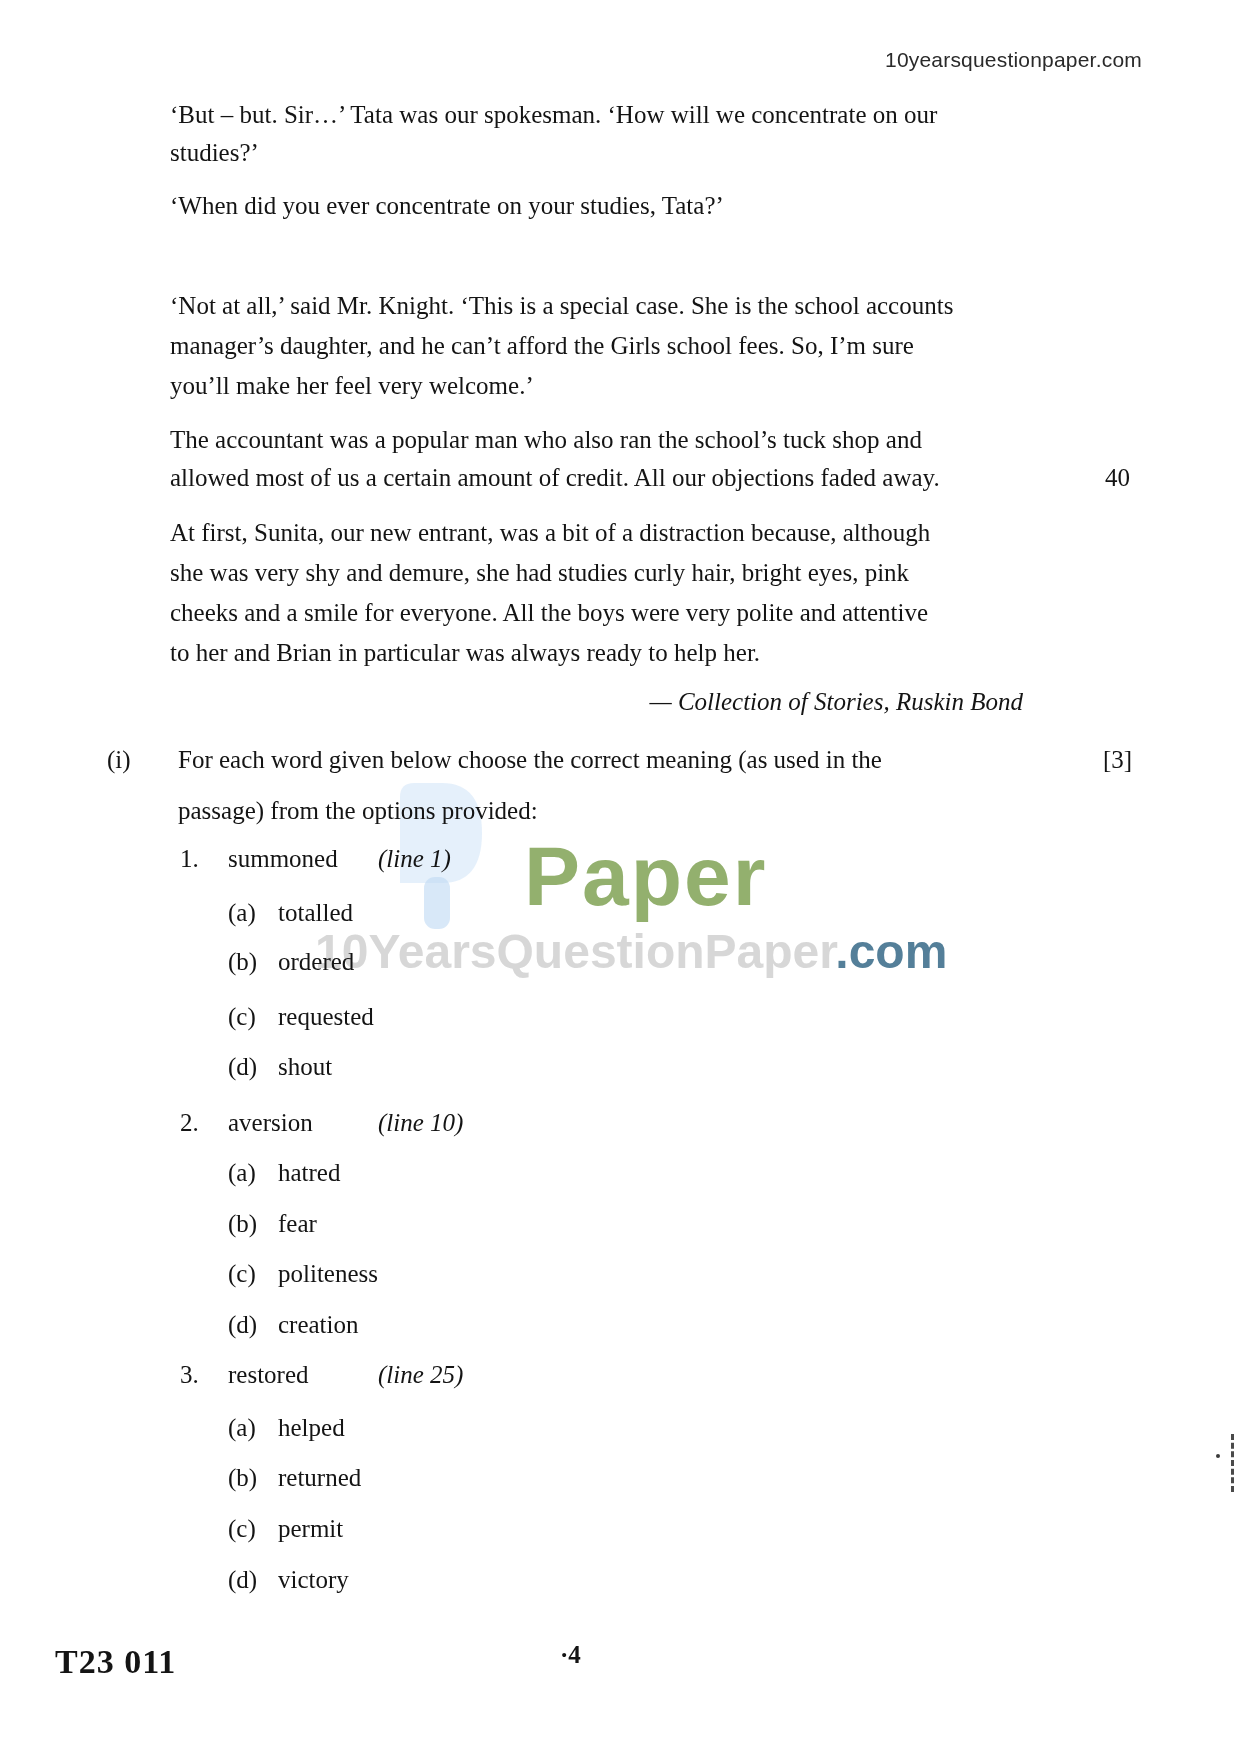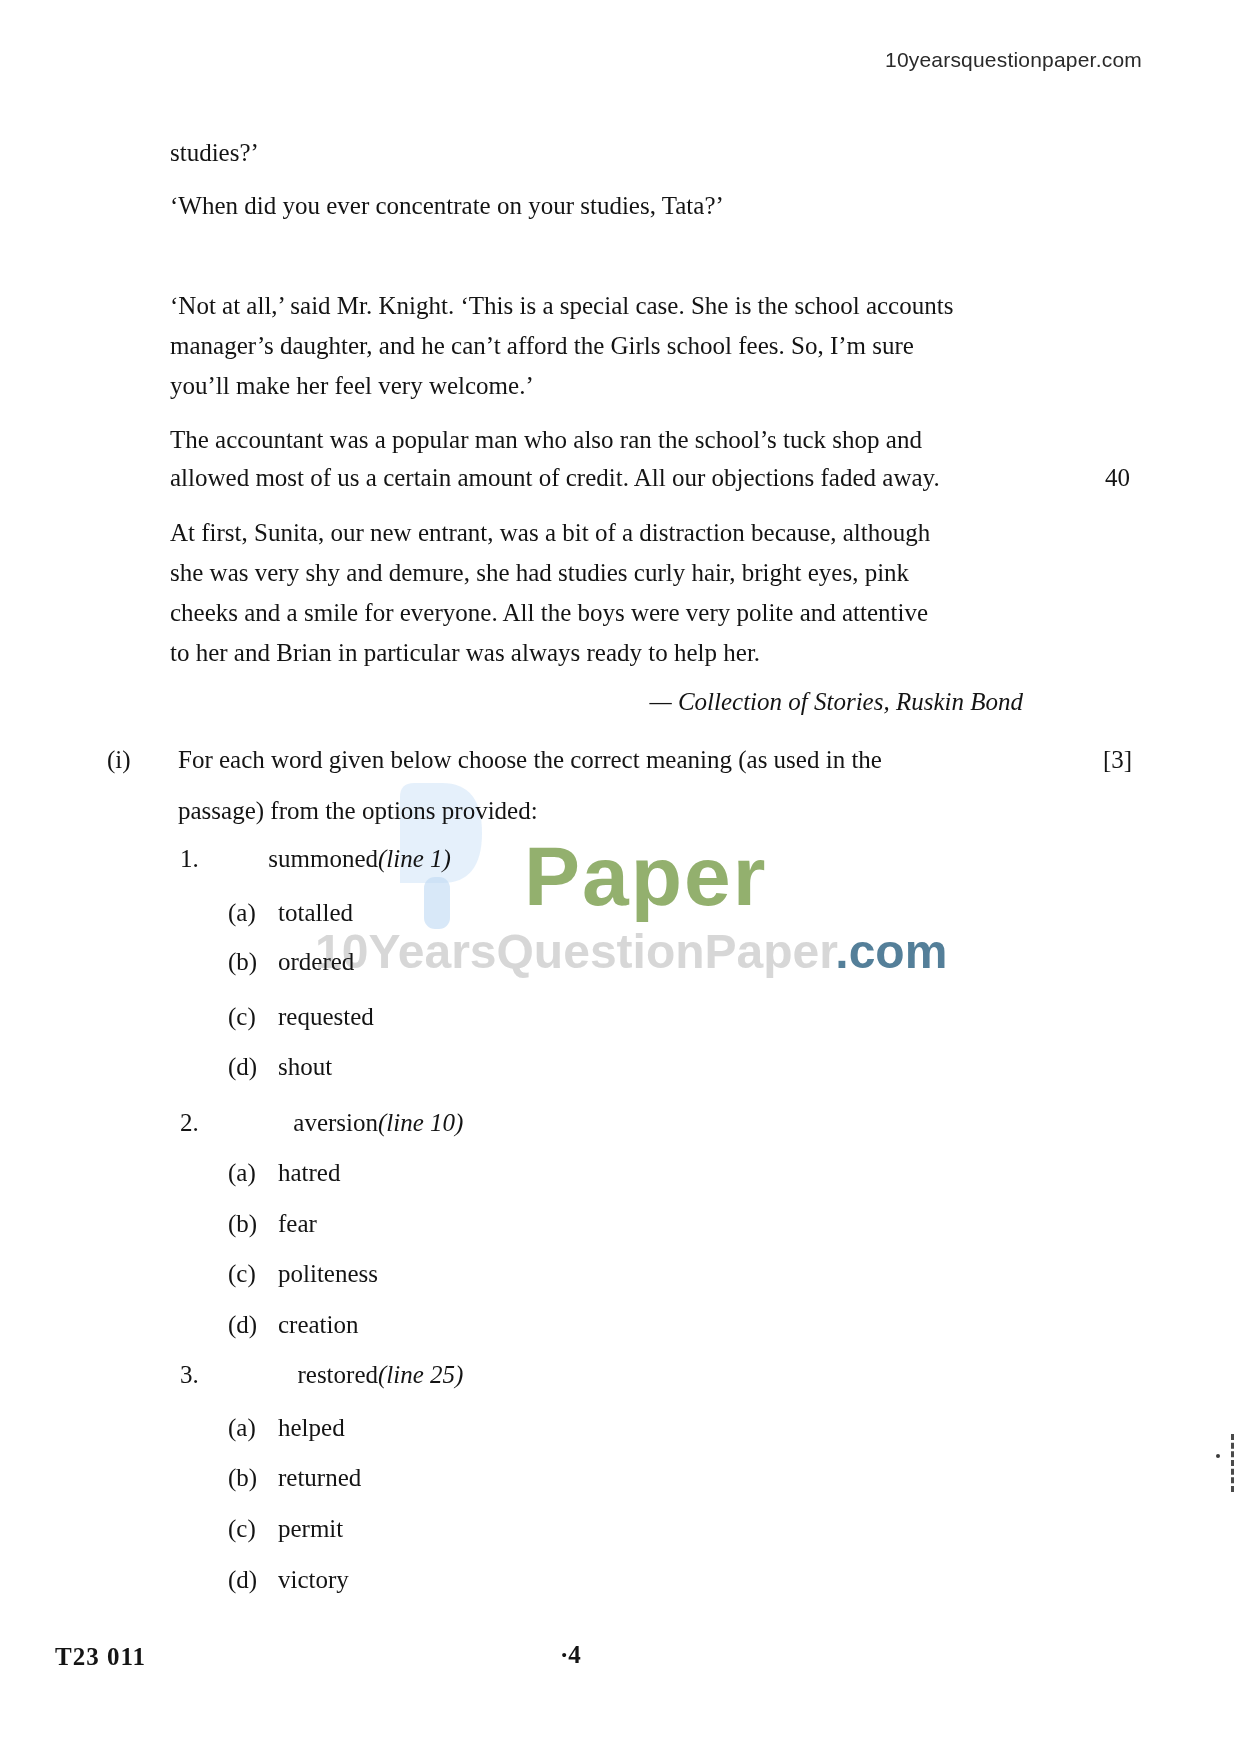--- a/index.html
+++ b/index.html
@@ -25,31 +25,31 @@
   
   .tl{position:absolute;z-index:2;left:170px;height:34px;line-height:34px;
       font-size:25px;white-space:nowrap;}
   .qline{left:178px;}
   .attr{width:853px;text-align:right;font-style:italic;}
   .marginnum{position:absolute;z-index:2;font-size:25px;line-height:34px;}
   .row{position:absolute;z-index:2;height:34px;line-height:34px;font-size:25px;white-space:nowrap;}
   .row.item{left:180px;}
   .row.opt{left:228px;}
   .inum{display:inline-block;width:48px;}
-  .iword{display:inline-block;width:150px;text-align:right;}
+  .iword{display:inline-block;width:150px;}
   .iref{font-style:italic;margin-top:32px;}
   .om{display:inline-block;width:50px;}
   
   #site-header{
     position:absolute;z-index:2;left:885px;top:48px;
     font-family:"Liberation Sans",sans-serif;font-size:21px;color:#2a2a2a;
     letter-spacing:.2px;white-space:nowrap;
   }
   #footer-code{position:absolute;z-index:2;left:55px;top:1643px;
-    font-size:25px;font-weight:bold;letter-spacing:1px;}
+    font-size:34px;font-weight:bold;letter-spacing:1px;}
   #footer-page{position:absolute;z-index:2;left:560px;top:1641px;
     font-size:25px;font-weight:600;}
   
   #margin-dot{position:absolute;z-index:2;left:1216px;top:1454px;width:4px;height:4px;
     background:#3a3a3a;border-radius:50%;}
   #margin-dash{position:absolute;z-index:2;left:1231px;top:1434px;height:58px;width:0;
     border-left:3px dashed #4a4a4a;}
 </style>
 </head>
 <body>
@@ -58,20 +58,21 @@
 
   <svg id="wm-logo" class="wm" width="92" height="152" viewBox="0 0 92 152">
     <path d="M4 16 Q4 2 18 2 H46 Q86 2 86 52 Q86 102 46 102 H4 Z" fill="#cfe3f8" opacity="0.55"></path>
     <rect x="28" y="96" width="26" height="52" rx="11" fill="#bed9f4" opacity="0.6"></rect>
   </svg>
   <div id="wm-paper" class="wm">Paper</div>
   <div id="wm-site" class="wm"><span>10YearsQuestionPaper</span><span class="suffix">.com</span></div>
 
   <div id="site-header">10yearsquestionpaper.com</div>
 
+  <div class="tl" style="top:98px">‘But – but. Sir…’ Tata was our spokesman. ‘How will we concentrate on our</div>
   <div class="tl" style="top:136px">studies?’</div>
   <div class="tl" style="top:189px">‘When did you ever concentrate on your studies, Tata?’</div>
   <div class="tl" style="top:289px">‘Not at all,’ said Mr. Knight. ‘This is a special case. She is the school accounts</div>
   <div class="tl" style="top:329px">manager’s daughter, and he can’t afford the Girls school fees. So, I’m sure</div>
   <div class="tl" style="top:369px">you’ll make her feel very welcome.’</div>
   <div class="tl" style="top:423px">The accountant was a popular man who also ran the school’s tuck shop and</div>
   <div class="tl" style="top:461px">allowed most of us a certain amount of credit. All our objections faded away.</div>
   <div class="marginnum" style="left:1105px;top:461px">40</div>
   <div class="tl" style="top:516px">At first, Sunita, our new entrant, was a bit of a distraction because, although</div>
   <div class="tl" style="top:556px">she was very shy and demure, she had studies curly hair, bright eyes, pink</div>

